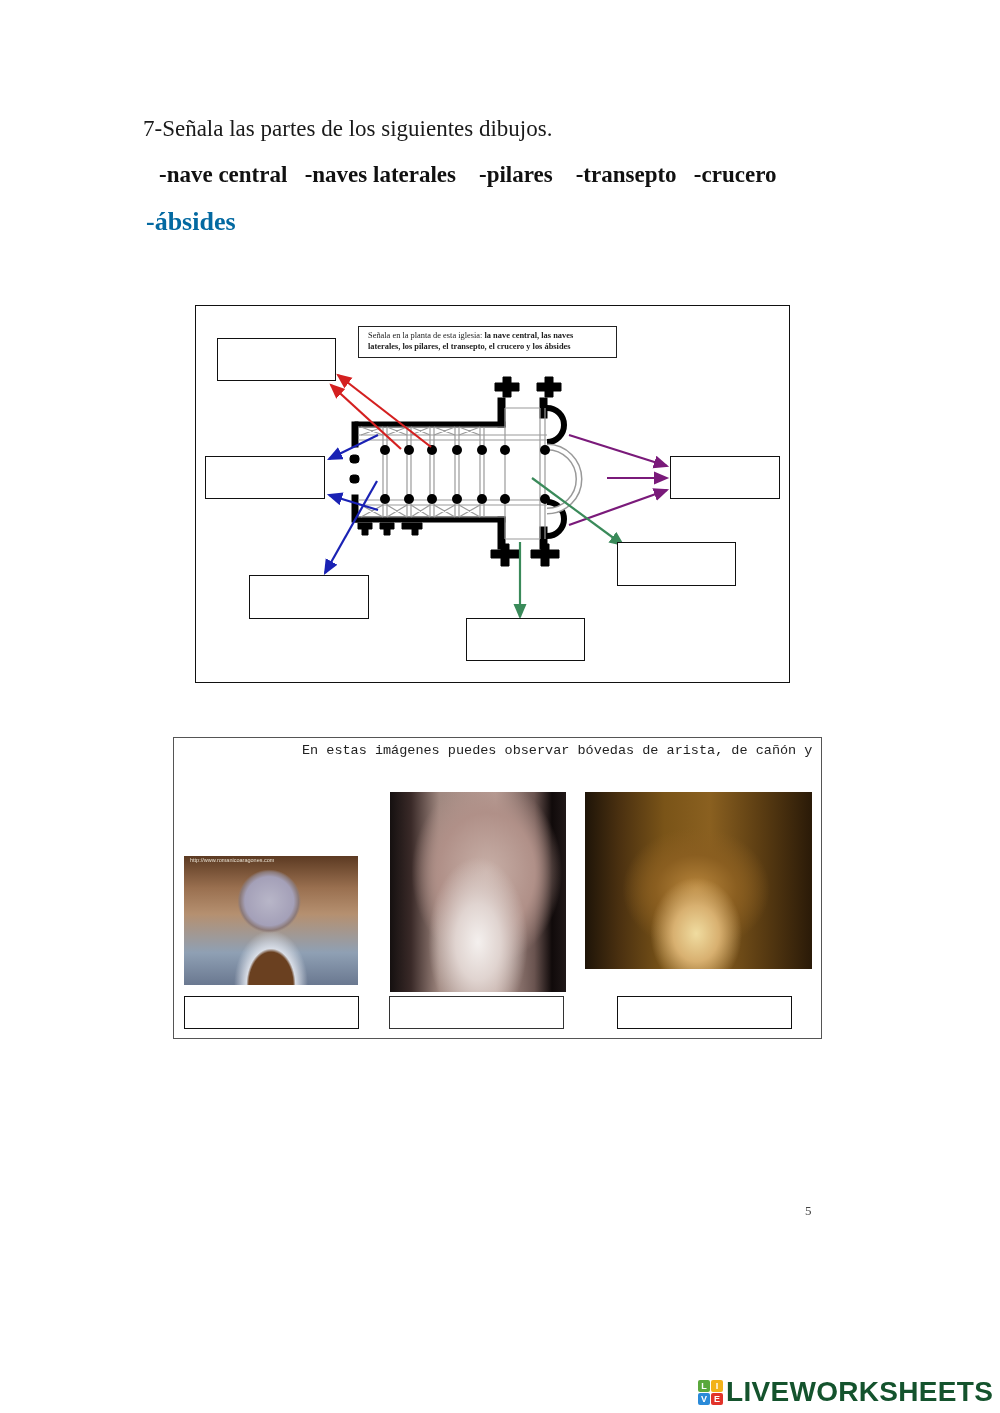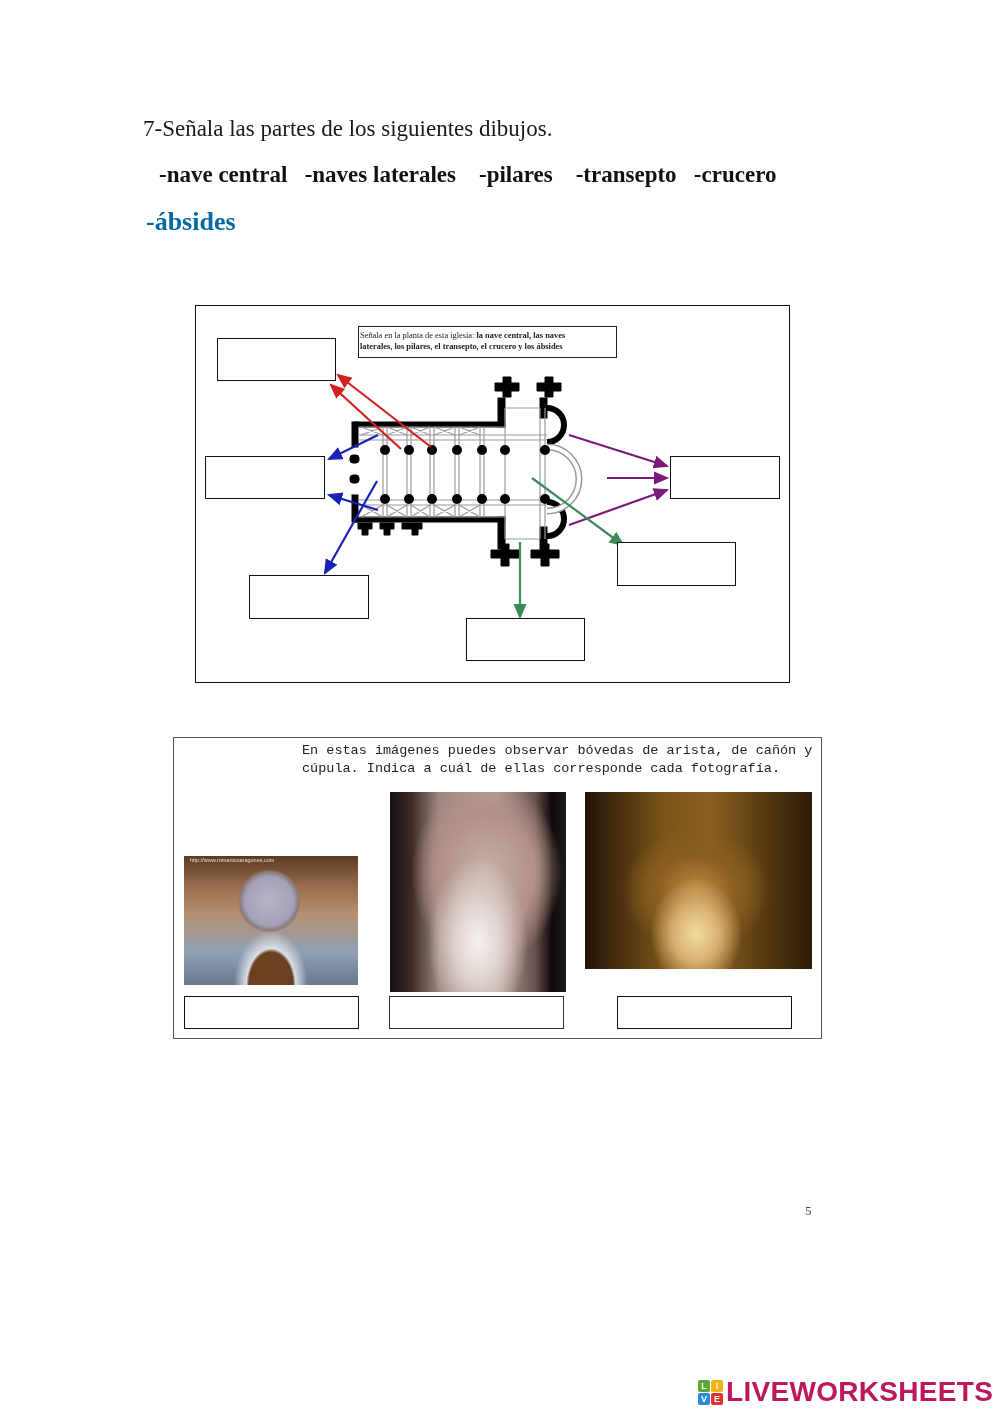--- a/index.html
+++ b/index.html
@@ -3,31 +3,31 @@
   <meta charset="utf-8">
   <style>
     html, body { margin: 0; padding: 0; background: #ffffff; }
     body { width: 1000px; height: 1413px; position: relative; overflow: hidden; font-family: "DejaVu Serif", serif; color: #111; }
     .abs { position: absolute; }
     .heading { left: 143px; top: 116px; font-family: "Liberation Serif", serif; font-size: 23px; color: #1a1a1a; white-space: nowrap; }
     .terms { left: 143px; top: 162px; font-family: "Liberation Serif", serif; font-weight: bold; font-size: 23px; color: #111; white-space: pre; margin-left: 16px; }
     .terms2 { left: 146px; top: 207px; font-family: "Liberation Serif", serif; font-weight: bold; font-size: 26px; color: #0369a1; white-space: pre; }
     .frame1 { left: 195px; top: 305px; width: 595px; height: 378px; border: 1.5px solid #111; box-sizing: border-box; }
     .frame2 { left: 173px; top: 737px; width: 649px; height: 302px; border: 1.5px solid #555; box-sizing: border-box; }
-    .instr { left: 358px; top: 326px; width: 259px; height: 32px; border: 1.2px solid #222; box-sizing: border-box; font-family: "Liberation Serif", serif; font-size: 8.4px; line-height: 11px; padding: 3px 0 0 1px; color: #222; }
+    .instr { left: 358px; top: 326px; width: 259px; height: 32px; border: 1.2px solid #222; box-sizing: border-box; font-family: "Liberation Serif", serif; font-size: 8.4px; line-height: 11px; padding: 3px 0 0 9px; color: #222; }
     .instr b { font-weight: bold; }
     .ansbox { border: 1.5px solid #111; background: #fff; box-sizing: border-box; }
     .ansbox input { width: 100%; height: 100%; border: none; background: transparent; outline: none; font-family: "Liberation Sans", sans-serif; font-size: 14px; padding: 0 6px; box-sizing: border-box; }
     .caption2 { left: 302px; top: 742px; font-family: Liberation Mono, monospace; font-size: 13.5px; line-height: 18px; color: #222; }
     .photo { overflow: hidden; }
     .pagenum { left: 805px; top: 1203px; font-family: "Liberation Serif", serif; font-size: 13px; color: #444; }
     .logo { left: 698px; top: 1378px; height: 28px; display: flex; align-items: center; }
     .logo-cubes { display: grid; grid-template-columns: 12px 12px; grid-template-rows: 12px 12px; gap: 1px; margin-right: 3px; }
     .cube { font-family: "Liberation Sans", sans-serif; font-weight: bold; font-size: 9px; color: #fff; display: flex; align-items: center; justify-content: center; border-radius: 2px; }
-    .logo-text { font-family: "Liberation Sans", sans-serif; font-weight: bold; font-size: 28px; letter-spacing: 0.3px; color: #be185d; line-height: 28px; }
+    .logo-text { font-family: "Liberation Sans", sans-serif; font-weight: bold; font-size: 28px; letter-spacing: 0.3px; color: #14532d; line-height: 28px; }
   </style>
 </head>
 <body>
 
 <div class="abs heading">7-Señala las partes de los  siguientes dibujos.</div>
 <div class="abs terms">-nave central   -naves laterales    -pilares    -transepto   -crucero</div>
 <div class="abs terms2">-ábsides</div>
 
 <div class="abs frame1"></div>
 
@@ -153,21 +153,20 @@
 <div class="abs ansbox" style="left:670px; top:456px; width:110px; height:43px;">
   <input type="text" value="" style="">
 </div>
 <div class="abs ansbox" style="left:617px; top:542px; width:119px; height:44px;">
   <input type="text" value="" style="">
 </div>
 
 <div class="abs frame2"></div>
 <div class="abs caption2">
   <div>En estas imágenes puedes observar bóvedas de arista, de cañón y</div>
-  <div>cúpula. Indica a cuál de ellas corresponde cada fotografía.</div>
 </div>
 
 <div class="abs photo" style="left:184px; top:856px; width:174px; height:129px;
   background:
     radial-gradient(circle at 49% 35%, #b8b6c8 0, #a4a0b8 20%, #8c7a78 24%, transparent 26%),
     radial-gradient(ellipse at 50% 100%, #6a4020 0, #6a4020 18%, #d8dde6 20%, transparent 30%),
     linear-gradient(180deg, #5c3a22 0%, #9a7050 25%, #b59070 45%, #8fa0b4 75%, #6a7890 100%);">
   <div style="position:absolute; left:6px; top:1px; font-family:'Liberation Sans',sans-serif; font-size:5.5px; color:#e8e0d0;">http://www.romanicoaragones.com</div>
 </div>
 

